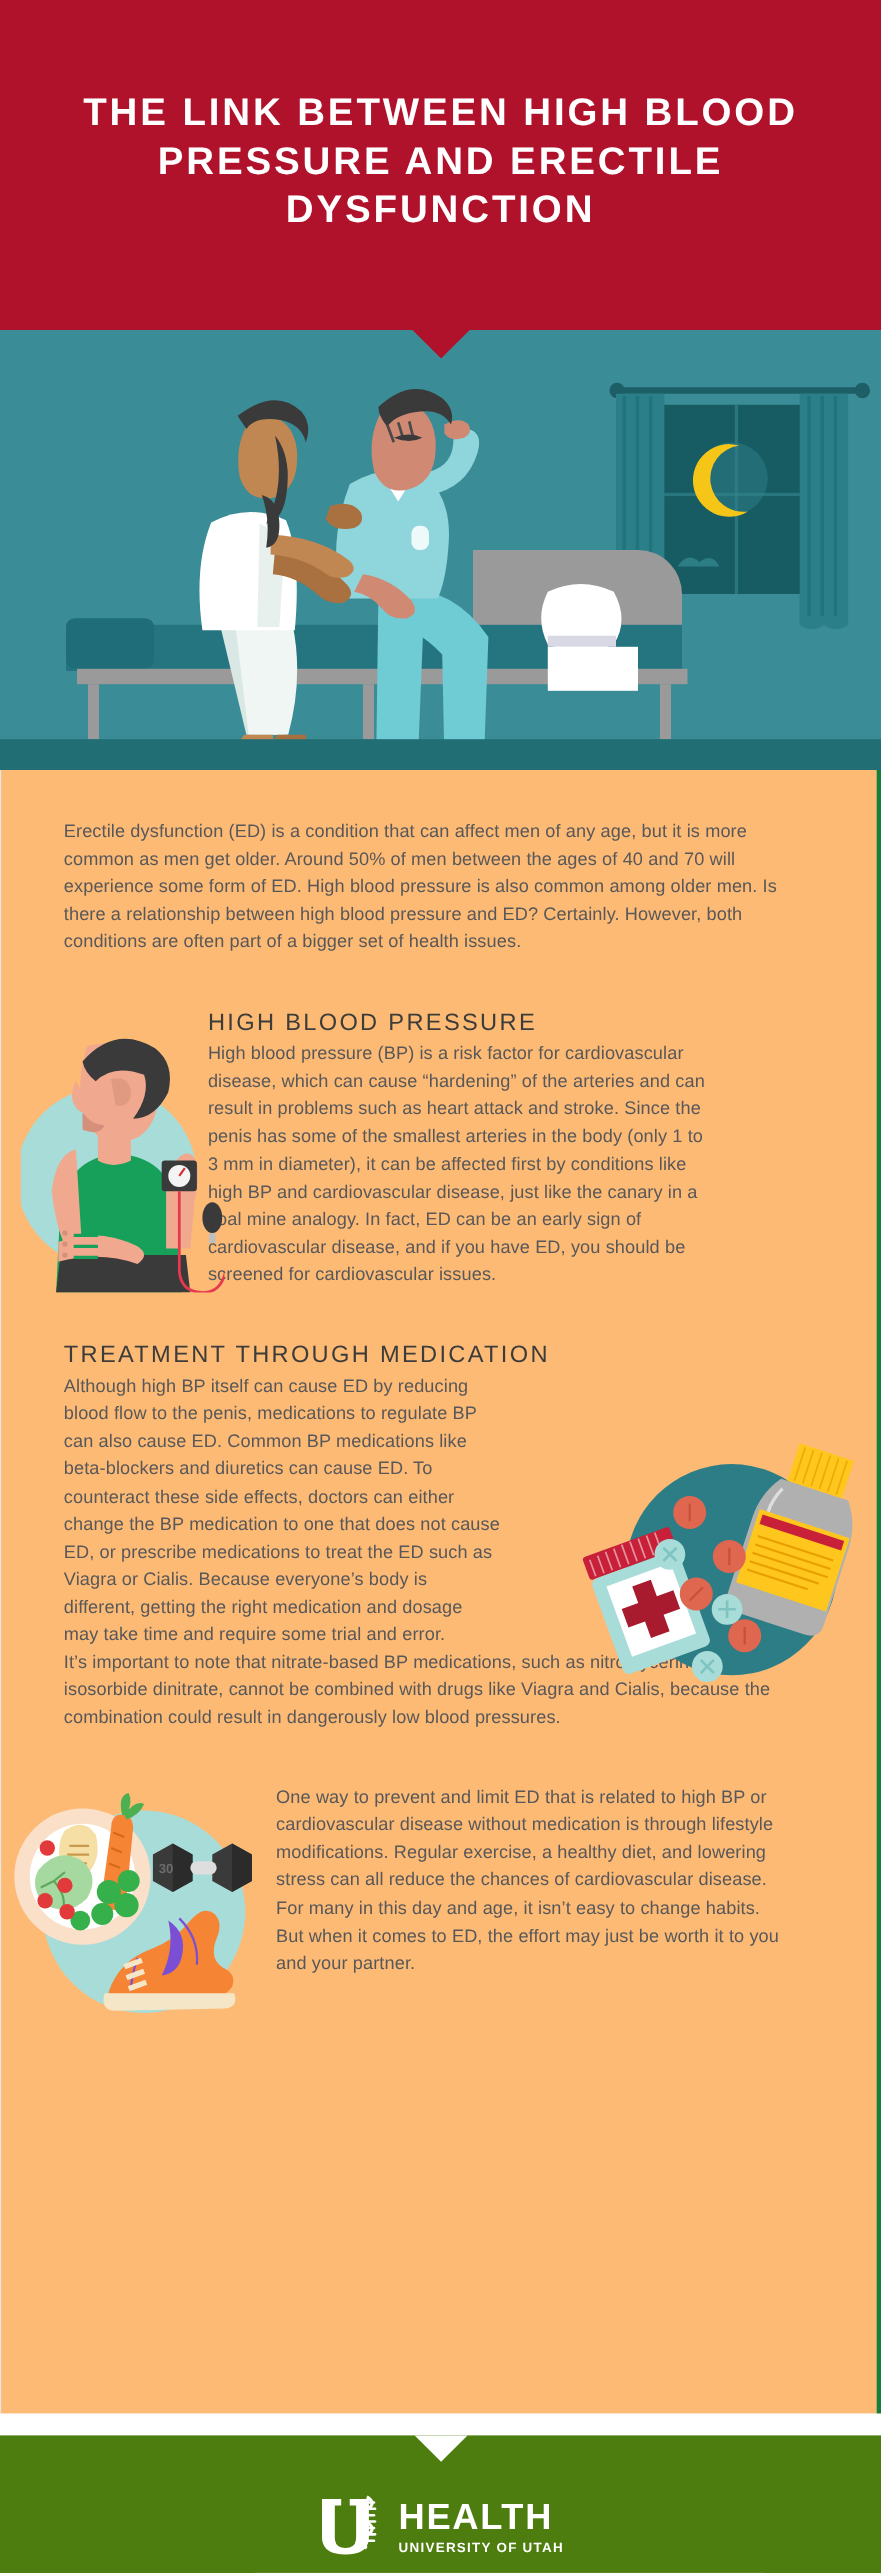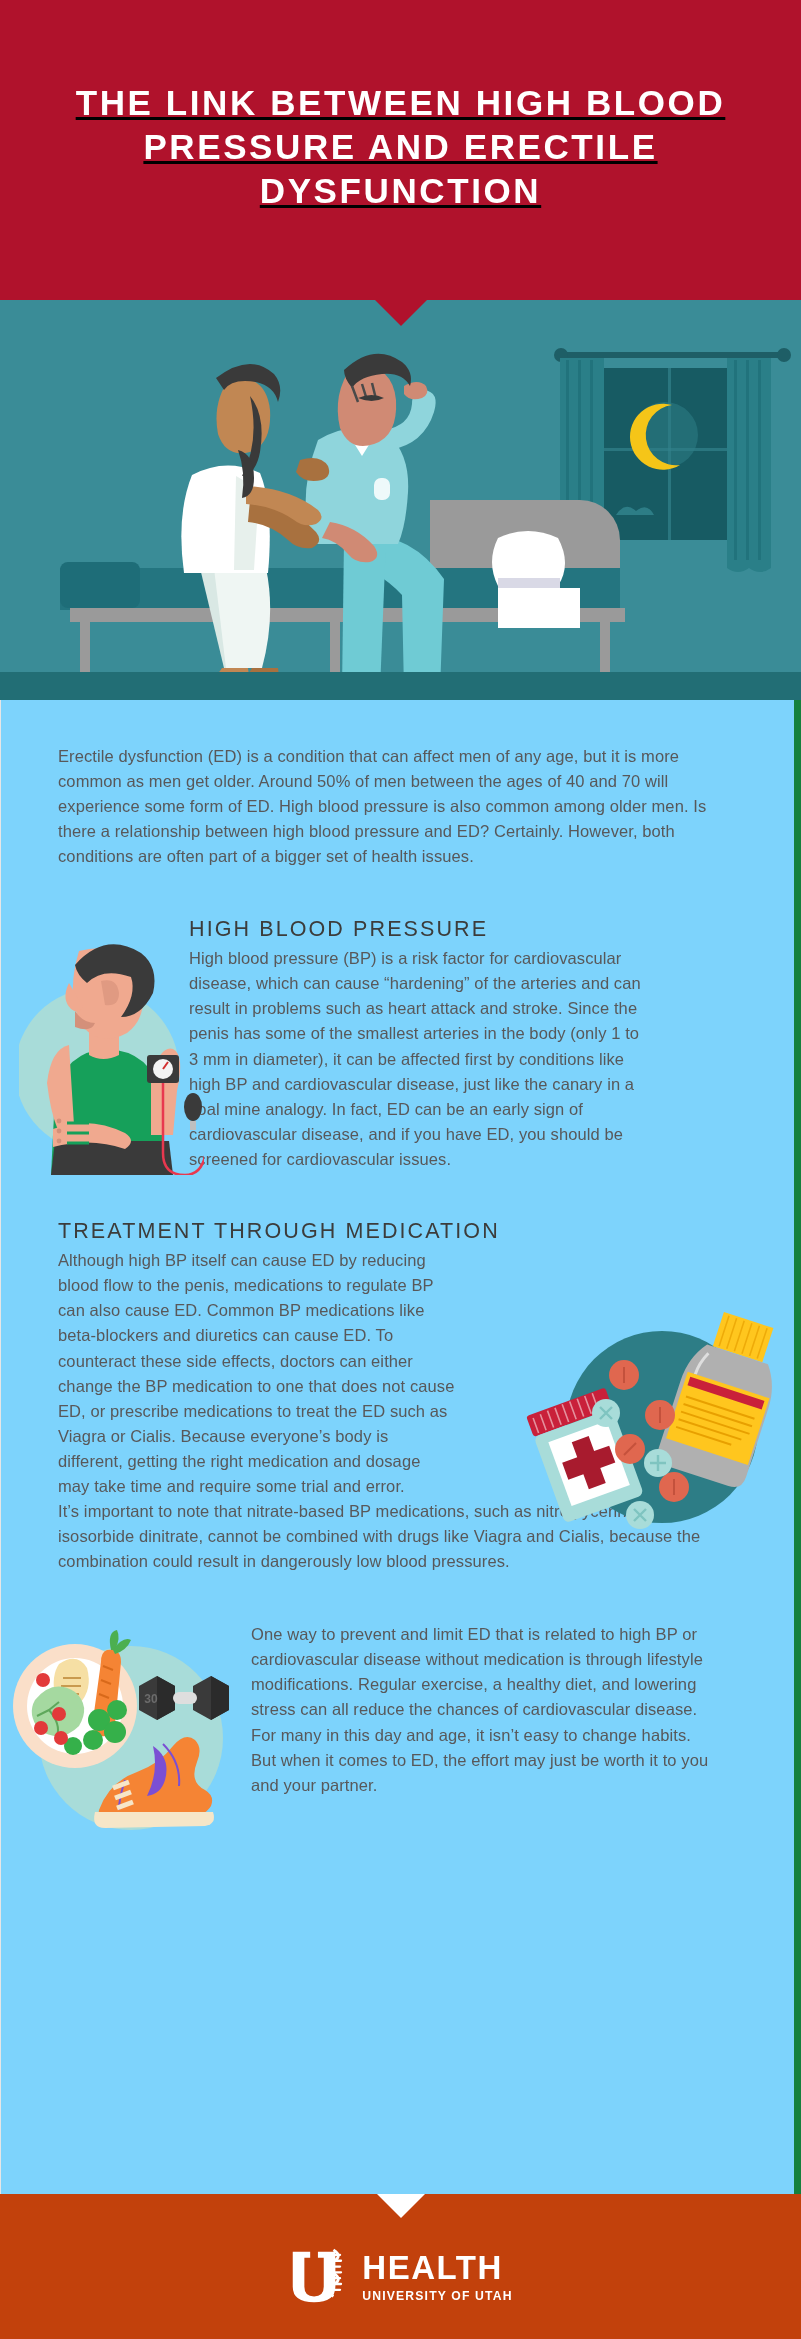--- a/index.html
+++ b/index.html
@@ -14,21 +14,21 @@
     width:801px;
     height:2339px;
     overflow:hidden;
     background:#ffffff;
   }
 
   
   .header{
     position:absolute;left:0;top:0;width:801px;height:300px;
     background:#B0122C;
-    display:flex;align-items:center;justify-content:center;text-decoration:underline;
+    display:flex;align-items:center;justify-content:center;
   }
   .header-title{
     color:#ffffff;
     font-size:35px;
     font-weight:700;
     letter-spacing:2.6px;
     line-height:1.26;
     text-align:center;
     text-transform:uppercase;
     width:700px;
@@ -52,23 +52,23 @@
   }
   .hero-floor{
     position:absolute;left:0;bottom:0;width:801px;height:28px;
     background:#226E75;
   }
   .hero-svg{position:absolute;left:0;top:0;}
 
   
   .content{
     position:absolute;left:0;top:700px;width:801px;
-    background:#7dd3fc;
+    background:#fdba74;
     border-left:1px solid #e6e6e6;
-    border-right:7px solid #15803d;
+    border-right:4px solid #15803d;
     box-sizing:border-box;
   }
   .intro{
     margin:44px 57px 0 57px;
     width:660px;
   }
   p.body-text{
     margin:0;
     color:#58585A;
     font-size:16.5px;
@@ -122,22 +122,22 @@
   .sec-ex .art{
     position:absolute;left:2px;top:6px;width:248px;height:225px;
   }
   .sec-ex .txt{
     margin-left:250px;
     width:460px;
   }
 
   
   .footer{
-    position:absolute;left:0;bottom:0;width:801px;height:145px;
-    background:#c2410c;
+    position:absolute;left:0;bottom:0;width:801px;height:125px;
+    background:#4d7c0f;
   }
   .footer-notch{
     position:absolute;left:50%;top:0;transform:translateX(-50%);
     width:0;height:0;
     border-left:24px solid transparent;
     border-right:24px solid transparent;
     border-top:24px solid #ffffff;
   }
   .logo{
     position:absolute;left:50%;top:52px;transform:translateX(-50%);

